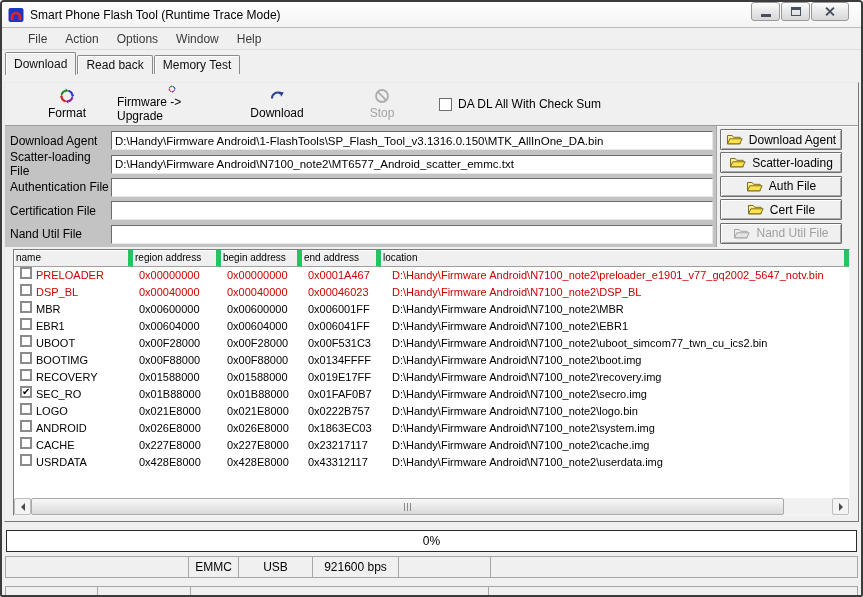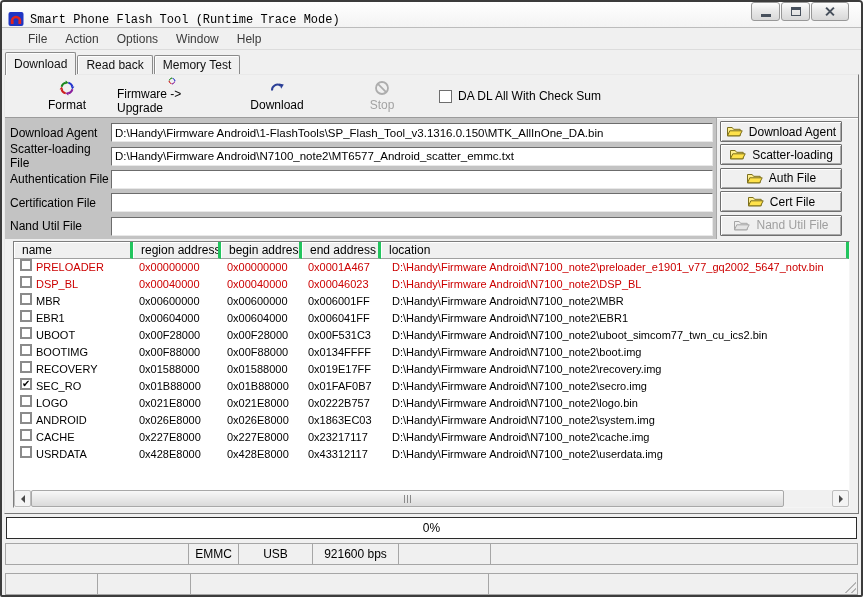--- a/index.html
+++ b/index.html
@@ -5,21 +5,21 @@
   * { box-sizing: border-box; margin: 0; padding: 0; }
   html,body { background:#fff; }
   body { font-family:"Liberation Sans", sans-serif; }
 
   .window { position:relative; width:863px; height:597px; border:2px solid #3c3c3c;
             border-radius:4px 4px 2px 2px; background:#f0f0f0; overflow:hidden; }
 
   
   .titlebar { height:26px; background:linear-gradient(#ffffff,#f3f3f3);
               border-bottom:1px solid #bcbcbc; position:relative;
-              display:flex; align-items:flex-end; padding-left:6px;font-family:Liberation Mono, monospace; }
+              display:flex; align-items:center; padding-left:6px; }
   .appicon { width:16px; height:16px; display:inline-block; }
   .title { margin-left:6px; font-size:12px; color:#000; }
   .winbtns { position:absolute; top:0; right:12px; display:flex; }
   .wbtn { width:29px; height:19px; margin-left:1px; border:1px solid #989898;
           border-radius:3px; background:linear-gradient(#fefefe,#e9e9e9 45%,#d8d8d8);
           display:flex; align-items:center; justify-content:center; }
   .wbtn.wide { width:38px; }
   .g-min { width:10px; height:3px; background:#47505c; margin-top:8px; }
   .g-max { width:10px; height:9px; border:1px solid #47505c; border-top-width:3px; }
   .g-close { position:relative; width:11px; height:11px; }
@@ -33,21 +33,21 @@
   .mitem { font-size:12px; color:#3b3b3b; margin-right:12px; padding:2px 3px; }
 
   
   .tabstrip { height:24px; display:flex; align-items:flex-end; padding-left:3px; position:relative; }
   .tab { height:19px; padding:0 8px; font-size:12px; line-height:18px; color:#111;
          background:#f0f0f0; border:1px solid #8a8a8a; border-bottom:none;
          border-radius:2px 2px 0 0; box-shadow:inset 1px 1px 0 #fdfdfd; margin-right:1px; }
   .tab.active { height:23px; line-height:22px; margin-bottom:-1px; z-index:3; position:relative; }
 
   
-  .panel { margin:0 2px; height:440px; background:#f0f0f0;
+  .panel { margin:8px 2px; height:440px; background:#f0f0f0;
            border:1px solid; border-color:#e9e9e9 #787878 #787878 #e9e9e9; position:relative; z-index:2; }
 
   
   .toolbar { height:42px; display:flex; align-items:center; padding-left:12px; }
   .tbtn { display:flex; flex-direction:column; align-items:center; justify-content:center; height:38px; }
   .tbtn .tlabel { font-size:12px; color:#000; margin-top:2px; }
   .tbtn.disabled .tlabel { color:#a3a3a3; }
   .icon16 { width:16px; height:16px; }
   .chkwrap { display:flex; align-items:center; margin-left:2px; }
   .chk { width:13px; height:13px; background:#fff; border:1px solid #6e6e6e; display:inline-block; }
@@ -67,22 +67,22 @@
           box-shadow:inset 1px 1px 0 #ffffff, inset -1px -1px 0 #a9a9a9;
           display:flex; align-items:center; justify-content:center; gap:6px; }
   .fbtn.disabled { color:#9f9f9f; }
   .icon-folder { width:17px; height:13px; flex:0 0 auto; }
 
   
   .tablewrap { margin:2px 8px 5px 8px; height:267px; background:#fff;
                border:1px solid; border-color:#7d7d7d #f5f5f5 #f5f5f5 #7d7d7d;
                display:flex; flex-direction:column; overflow:hidden; }
   .thead { display:flex; height:17px; background:#f0f0f0; flex:0 0 auto; }
-  .hc { font-size:12px; color:#000; line-height:16px; padding-left:8px;
-        border-right:3px solid #22c55e; border-bottom:1px solid #a0a0a0;
+  .hc { font-size:10px; color:#000; line-height:16px; padding-left:2px;
+        border-right:5px solid #22c55e; border-bottom:1px solid #a0a0a0;
         box-shadow:inset 1px 1px 0 #fff; white-space:nowrap; overflow:hidden; }
   .c-name { width:119px; } .c-region { width:88px; } .c-begin { width:81px; }
   .c-end { width:79px; } .c-loc { flex:1; min-width:0; }
   .tbody { flex:1; background:#fff; overflow:hidden; }
   .trow { display:flex; height:17px; line-height:17px; font-size:11px; color:#000; }
   .trow.red { color:#cc0000; }
   .trow .tc { white-space:nowrap; overflow:hidden; }
   .trow .c-name { display:flex; }
   .rcb { width:12px; height:12px; margin-left:6px; flex:0 0 auto; background:#fff;
          border:2px solid #8b8b8b; font-size:10px; line-height:8px; text-align:center; color:#000; }

